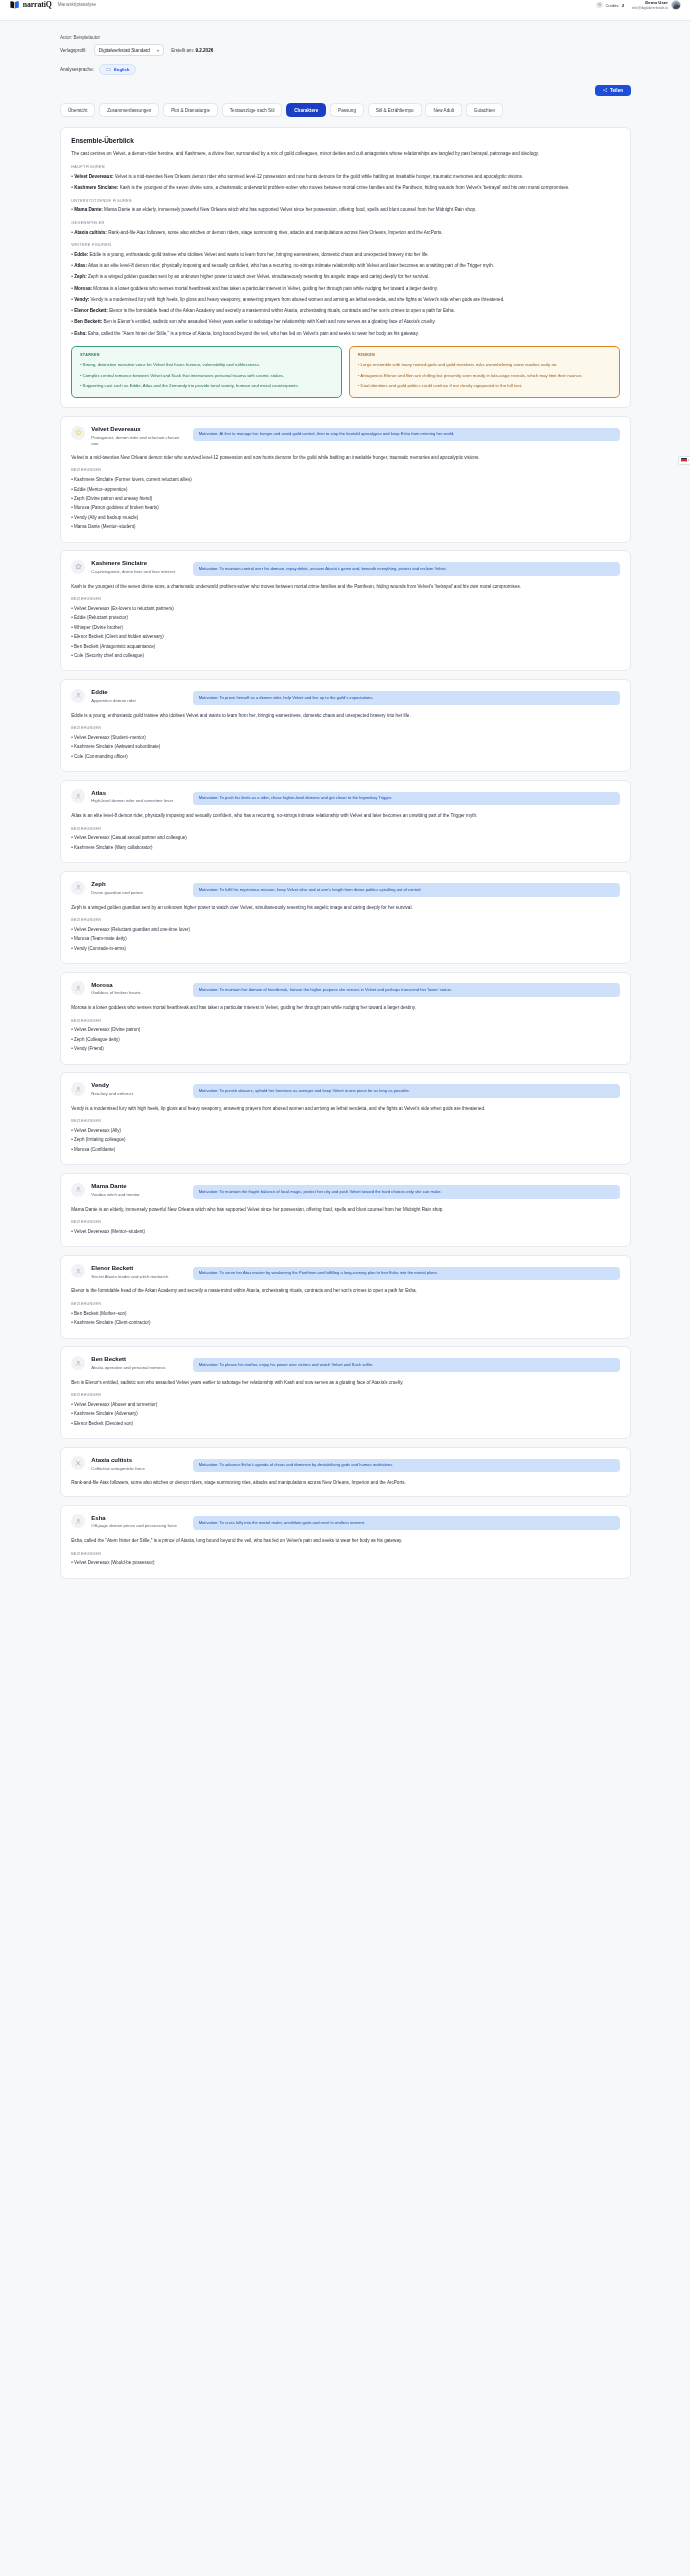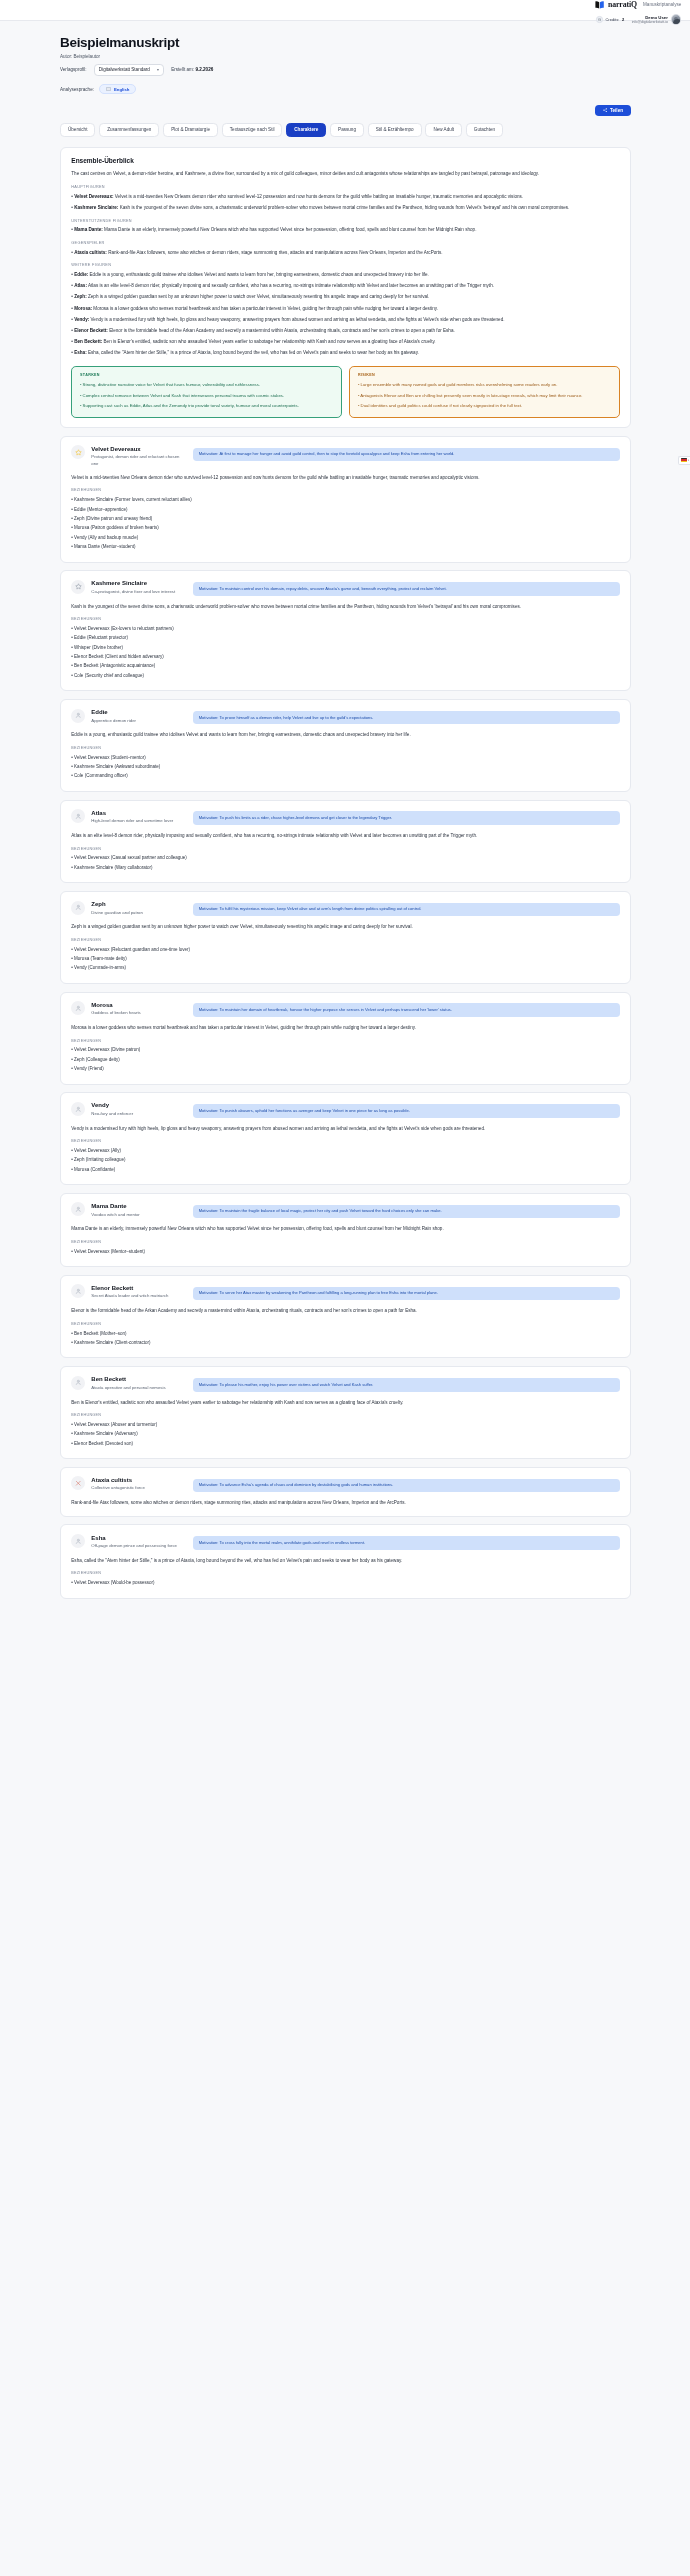--- a/index.html
+++ b/index.html
@@ -12,24 +12,23 @@
     color:#1f2430;
     -webkit-font-smoothing:antialiased;
   }
 
   
   .topbar {
     height:20.5px;
     background:#ffffff;
     border-bottom:0.5px solid #e7e9ee;
     display:flex;
-    align-items:flex-end;
+    align-items:flex-start;
     padding:0 9.7px;
     gap:5.4px;
-    flex-direction:column;
   }
   .brand { display:flex; align-items:center; gap:3.8px; }
   .brand-logo { width:9.2px; height:8px; display:block; }
   .brand-name {
     font-size:7.8px; font-weight:700; letter-spacing:-0.1px;
     font-family:"Liberation Serif", serif; color:#15181f;
   }
   .brand-sub { font-size:4.6px; color:#6b7280; margin-left:2.2px; }
   .topbar-right { margin-left:auto; display:flex; align-items:center; gap:7.6px; }
   .credit-chip {
@@ -221,21 +220,20 @@
   </div>
 </div>
 
 <div class="side-flag">
   <span class="f"></span>
   <span class="c">▾</span>
 </div>
 
 <div class="page">
 
-  <h1 class="doc-title">Beispielmanuskript</h1>
   <div class="doc-author">Autor: Beispielautor</div>
 
   <div class="meta-row">
     <span class="meta-label">Verlagsprofil:</span>
     <span class="select-box">
       <span>Digitalwerkstatt Standard</span>
       <span class="chev">▾</span>
     </span>
     <span class="meta-created">
       <span>Erstellt am:</span>

